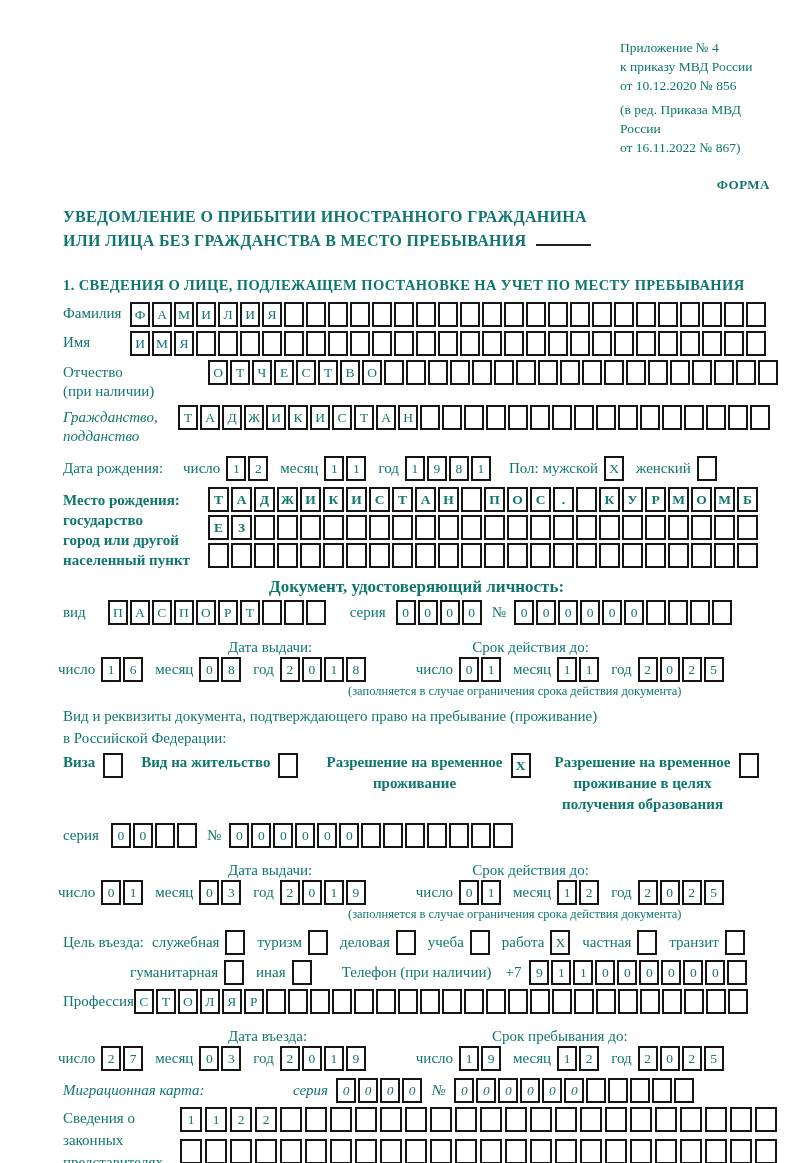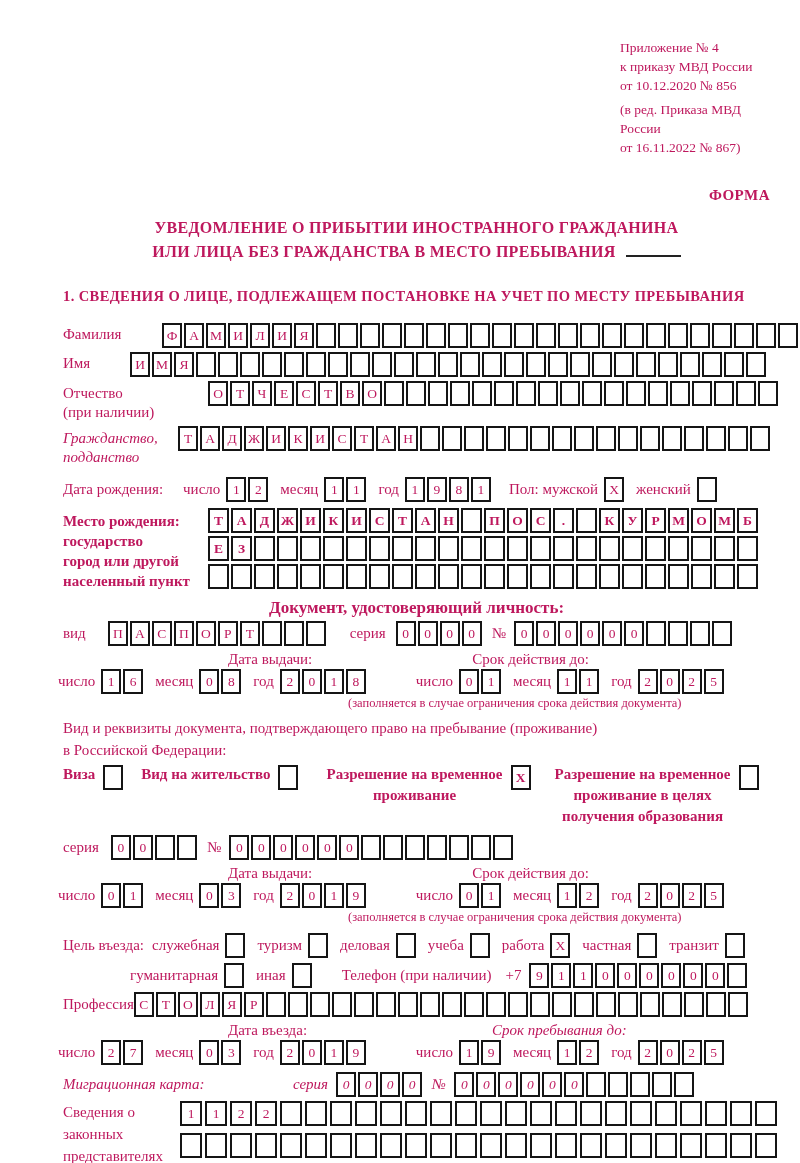--- a/index.html
+++ b/index.html
@@ -1,58 +1,58 @@
 <!DOCTYPE html>
 <html><head>
 <meta charset="utf-8">
 <style>
   html,body{margin:0;padding:0;background:#888;}
   .page{
-    width:800px;height:1163px;background:#fff;color:#be185d;
+    width:800px;height:1163px;background:#fff;color:#0f766e;
     font-family:"Liberation Serif","DejaVu Serif",serif;font-size:15px;
     box-sizing:border-box;padding:38px 30px 0 63px;position:relative;overflow:hidden;
   }
   
   .appendix{margin-left:557px;font-size:13.5px;line-height:19px;}
   .appendix .ed{margin-top:5px;}
-  .forma{font-weight:bold;text-align:right;margin-top:30px;font-size:15px;letter-spacing:0.5px;}
+  .forma{font-weight:bold;text-align:right;margin-top:20px;font-size:13px;letter-spacing:0.5px;}
   
-  .title{text-align:center;font-weight:bold;font-size:16px;line-height:24px;margin-top:12px;letter-spacing:0.3px;}
+  .title{text-align:left;font-weight:bold;font-size:16px;line-height:24px;margin-top:12px;letter-spacing:0.3px;}
   .blank{display:inline-block;width:55px;border-bottom:2px solid #222;margin-left:10px;height:14px;}
   .sec1{font-weight:bold;font-size:14.5px;margin-top:24px;letter-spacing:0.4px;}
   
   .cells{display:inline-flex;flex-wrap:nowrap;}
   .cell{
     width:16px;height:21px;border:2px solid #151515;margin-right:2px;
     display:inline-flex;align-items:center;justify-content:center;
     font-size:13.5px;flex:0 0 auto;background:#fff;
   }
   .p23 .cell{width:17px;}
   .p25 .cell{width:18px;margin-right:3px;}
   
   .frow{display:flex;align-items:flex-start;margin-top:4px;}
   .flabel{flex:0 0 67px;padding-top:3px;}
   .flabel2{flex:0 0 145px;padding-top:3px;line-height:19px;}
   .flabel3{flex:0 0 115px;padding-top:3px;line-height:19px;font-style:italic;}
-  .mt14{margin-top:18px;gap:32px;}
+  .mt14{margin-top:8px;}
   .birthrow{display:flex;align-items:center;margin-top:10px;}
   .birthrow .bl{margin-right:10px;}
   .dl{margin:0 6px 0 10px;}
   .dl:first-child{margin-left:0;}
   .bp{display:flex;align-items:center;margin-top:6px;font-weight:bold;}
   .bp-labels{flex:0 0 145px;line-height:20px;}
   .bp-rows .cells{margin-bottom:3px;}
   .dochead{text-align:center;font-weight:bold;font-size:17px;margin-top:5px;}
   .vidrow{display:flex;align-items:center;margin-top:3px;}
   .vidrow .g{margin:0 8px;}
   .vidrow .g1{margin:0 10px 0 22px;}
-  .dates-heads{display:flex;margin-top:5px;}
+  .dates-heads{display:flex;margin-top:14px;}
   .dh-left{margin-left:165px;}
   .dh-right{margin-left:160px;}
-  .dh-right3{margin-left:185px;font-style:italic;}
+  .dh-right3{margin-left:185px;}
   .dates-row{display:flex;align-items:center;margin-top:1px;margin-left:-5px;}
   .dgroup{display:flex;align-items:center;}
   .dg-right{margin-left:48px;}
   .note{font-size:12.5px;margin-left:285px;margin-top:2px;}
   .intro{margin-top:6px;line-height:22px;}
   .opts{display:flex;align-items:flex-start;margin-top:5px;font-weight:bold;}
   .opt{display:flex;align-items:flex-start;}
   .opt .cells{margin-left:8px;margin-top:1px;}
   .opt-lines{text-align:center;line-height:21px;}
   .o2{margin-left:16px;}

